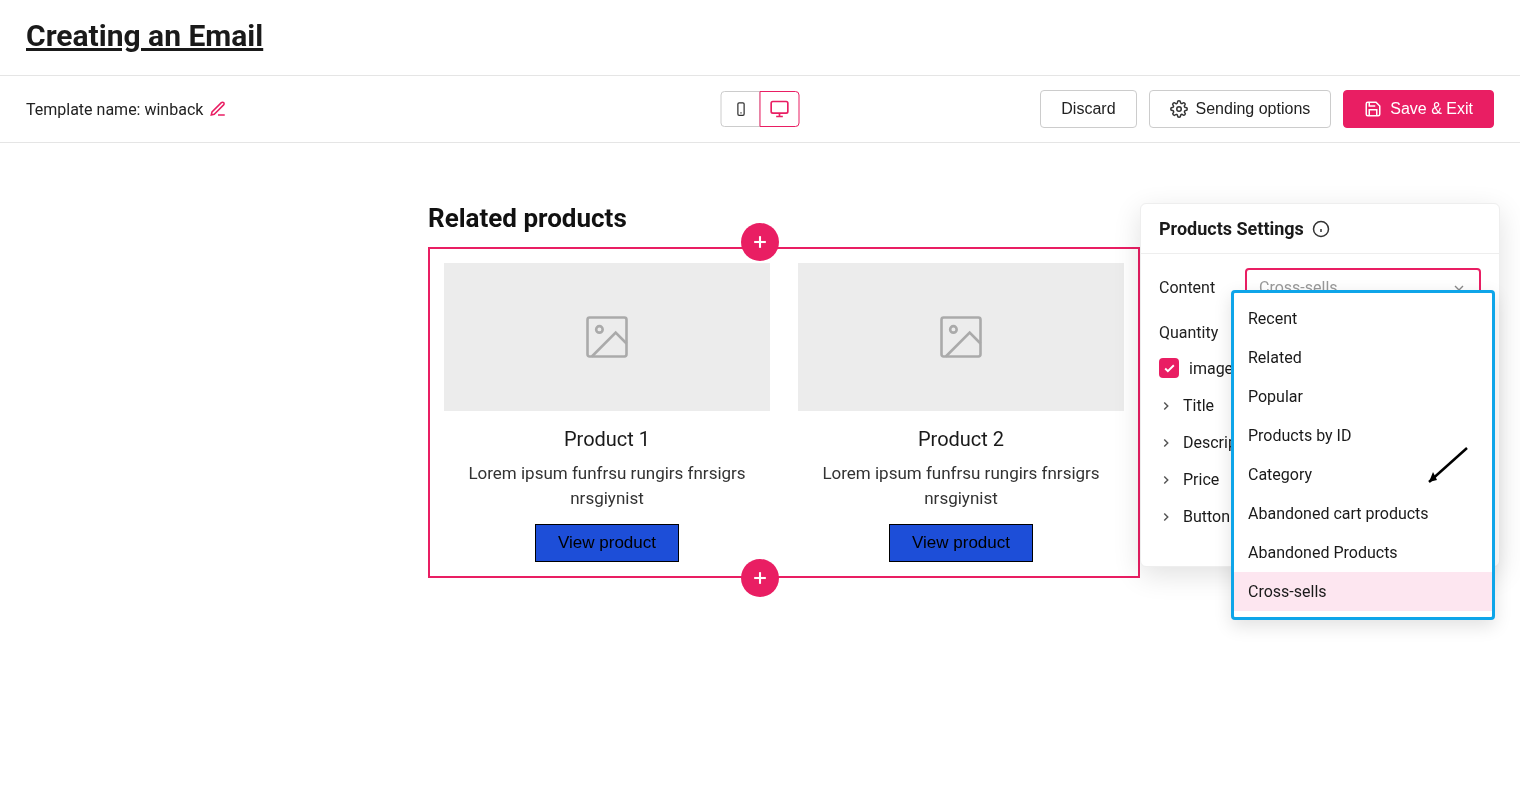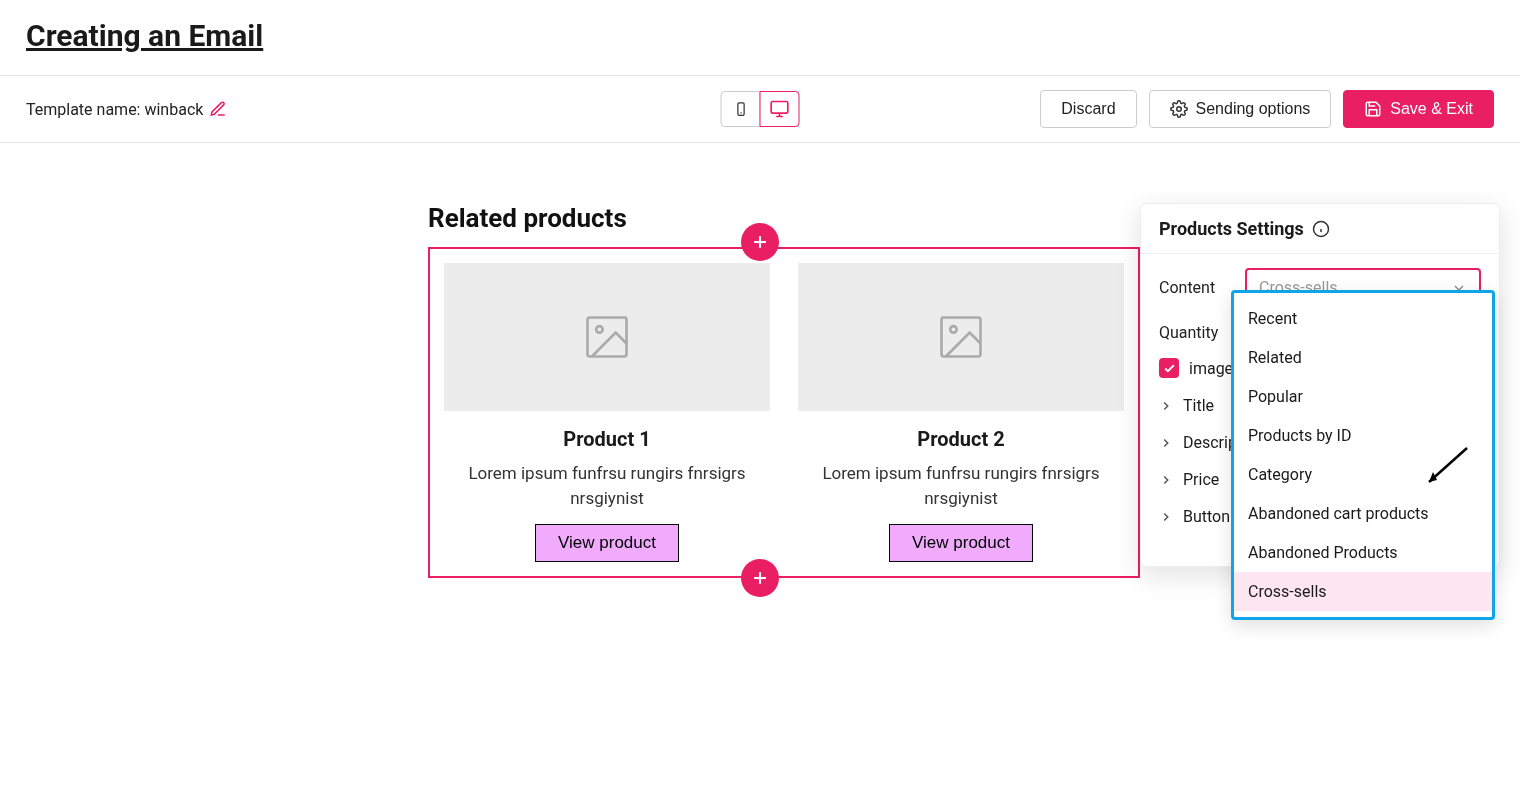--- a/index.html
+++ b/index.html
@@ -24,23 +24,23 @@
 .block-wrap { position: relative; width: 760px; padding-left: 48px; }
 .add-circle { position: absolute; width: 38px; height: 38px; border-radius: 50%; background: #e91e63; color: #fff; display: flex; align-items: center; justify-content: center; cursor: pointer; left: 50%; transform: translateX(-50%); z-index: 5; }
 .add-top { top: 20px; }
 .add-bottom { bottom: -19px; }
 .products-block { border: 2px solid #e91e63; padding: 14px; display: flex; gap: 28px; background: #fff; position: relative; }
 .floating-tools { position: absolute; top: -3px; right: -110px; background: #fff; border: 1px solid #eee; border-radius: 8px; padding: 6px 8px; display: flex; gap: 10px; align-items: center; }
 .floating-tools .ico { width: 20px; height: 20px; display: flex; align-items: center; justify-content: center; cursor: pointer; color: #555; }
 .floating-tools .ico.del { color: #e91e63; }
 .product-card { flex: 1; text-align: center; }
 .img-ph { background: #ececec; height: 148px; display: flex; align-items: center; justify-content: center; }
-.p-title { font-weight: 700; font-size: 20px; margin-top: 16px; }
+.p-title { font-weight: 400; font-size: 20px; margin-top: 16px; }
 .p-desc { color: #333; font-size: 17px; margin-top: 10px; line-height: 1.45; padding: 0 8px; }
-.p-btn { display: inline-block; border: 1.5px solid #000; padding: 8px 22px; font-size: 17px; margin-top: 14px; cursor: pointer; background: #f0abfc; }
+.p-btn { display: inline-block; border: 1.5px solid #000; padding: 8px 22px; font-size: 17px; margin-top: 14px; cursor: pointer; background: #1d4ed8; }
 .settings-panel { position: absolute; right: 20px; top: 60px; width: 360px; background: #fff; border: 1px solid #eee; border-radius: 6px; box-shadow: 0 8px 28px rgba(0,0,0,0.12); }
 .sp-header { display: flex; align-items: center; gap: 8px; padding: 14px 18px; border-bottom: 1px solid #eee; font-weight: 700; font-size: 18px; }
 .sp-body { padding: 14px 18px 22px; position: relative; }
 .sp-row { display: flex; align-items: center; gap: 14px; margin-bottom: 16px; }
 .sp-label { width: 72px; font-size: 16px; color: #222; }
 .select-box { flex: 1; border: 2px solid #e91e63; border-radius: 4px; padding: 8px 12px; display: flex; align-items: center; justify-content: space-between; cursor: pointer; }
 .select-box .val { color: #999; font-size: 16px; }
 .chk-row { display: flex; align-items: center; gap: 10px; margin-bottom: 18px; }
 .chk { width: 20px; height: 20px; border-radius: 4px; background: #e91e63; display: flex; align-items: center; justify-content: center; }
 .chk svg { width: 13px; height: 13px; }

